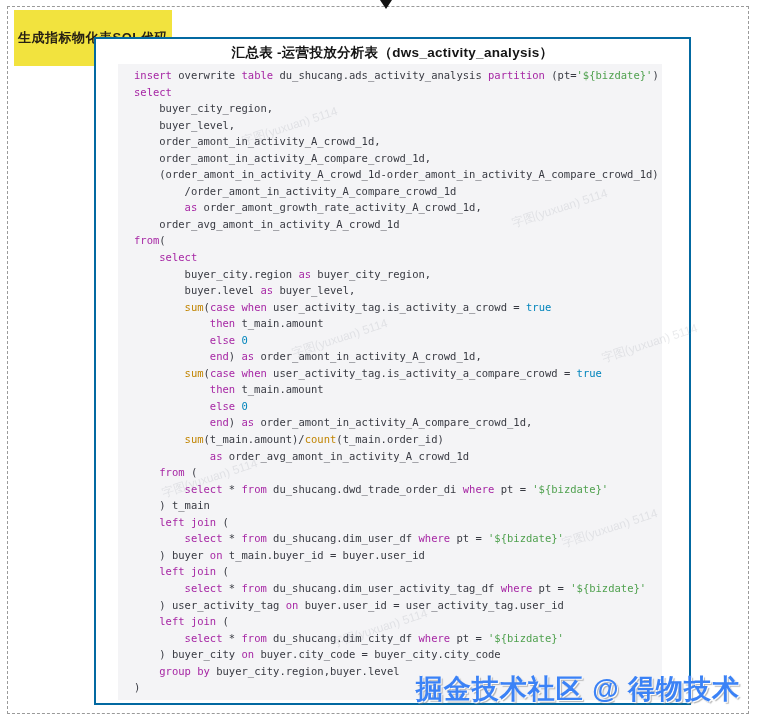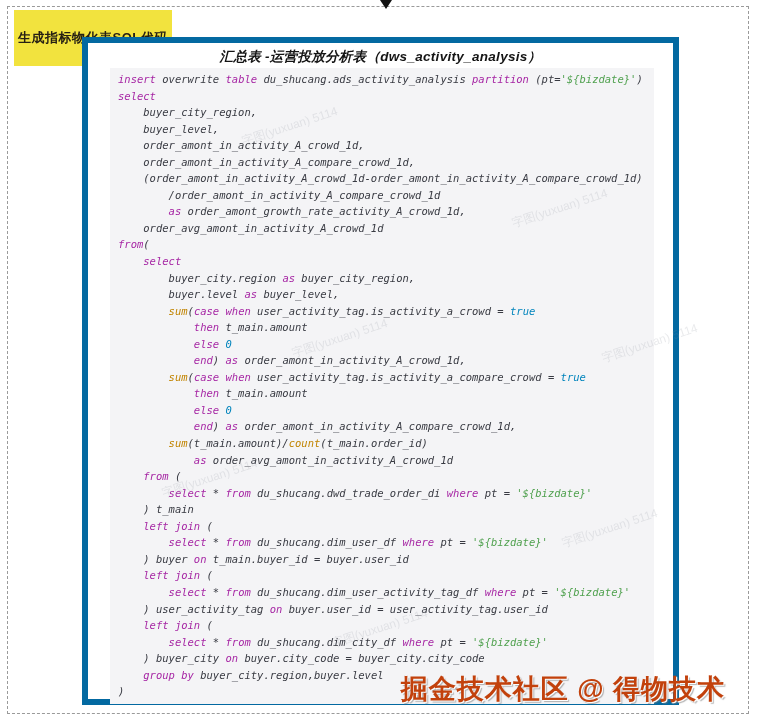--- a/index.html
+++ b/index.html
@@ -17,49 +17,49 @@
     border-left:6px solid transparent;border-right:6px solid transparent;
     border-top:9px solid #111;
   }
   .sql-label{
     position:absolute;left:14px;top:10px;
     background:var(--label_bg,#f2e33e);
     color:#262014;font-weight:bold;font-size:13px;line-height:20px;
     padding:18px 4px;letter-spacing:0.5px;
   }
   .code-panel{
-    position:absolute;left:82px;top:37px;width:597px;height:668px;
-    border:6px solid #0369a1;background:#fff;box-sizing:border-box;font-style:italic;
+    position:absolute;left:94px;top:37px;width:597px;height:668px;
+    border:2px solid #0369a1;background:#fff;box-sizing:border-box;
   }
   .panel-title{
     text-align:center;font-weight:bold;font-size:13.5px;color:#141414;
     margin-top:5px;height:18px;line-height:18px;letter-spacing:0.3px;
   }
   .code-block{
     margin:2px 0 0 22px;width:544px;box-sizing:border-box;
     background:var(--code_bg,#f4f4f6);
     padding:3px 8px 4px 8px;
     font-family:"DejaVu Sans Mono","Liberation Mono",monospace;
     font-size:10.5px;line-height:16.55px;
     color:var(--plain,#383a42);
     white-space:pre;overflow:hidden;
   }
-  .code-line{white-space:pre;}
+  .code-line{white-space:pre;margin-left:8px;}
   .tok-kw{color:var(--keyword,#a626a4);}
   .tok-fn{color:var(--function,#c18401);}
   .tok-str{color:var(--string,#50a14f);}
   .tok-num{color:var(--number,#0184bc);text-align:right;}
   .tok-p{color:var(--plain,#383a42);}
   .wm-diag{
     position:absolute;font-size:12px;color:#8a8f9a;opacity:0.18;
     transform:rotate(-18deg);pointer-events:none;white-space:nowrap;
   }
   .wm-bottom{
-    position:absolute;right:35px;top:671px;z-index:5;
-    font-size:27px;font-weight:bold;color:#c2410c;letter-spacing:1px;
+    position:absolute;right:20px;top:671px;z-index:5;
+    font-size:27px;font-weight:bold;color:#3b82f6;letter-spacing:1px;
     text-shadow:1px 1px 0 #fdfdfd,2px 2px 1px rgba(120,120,120,0.55);
     white-space:nowrap;
   }
 </style>
 </head>
 <body>
 
 <div class="outer-dashed"></div>
 <div class="flow-arrow"></div>
 

